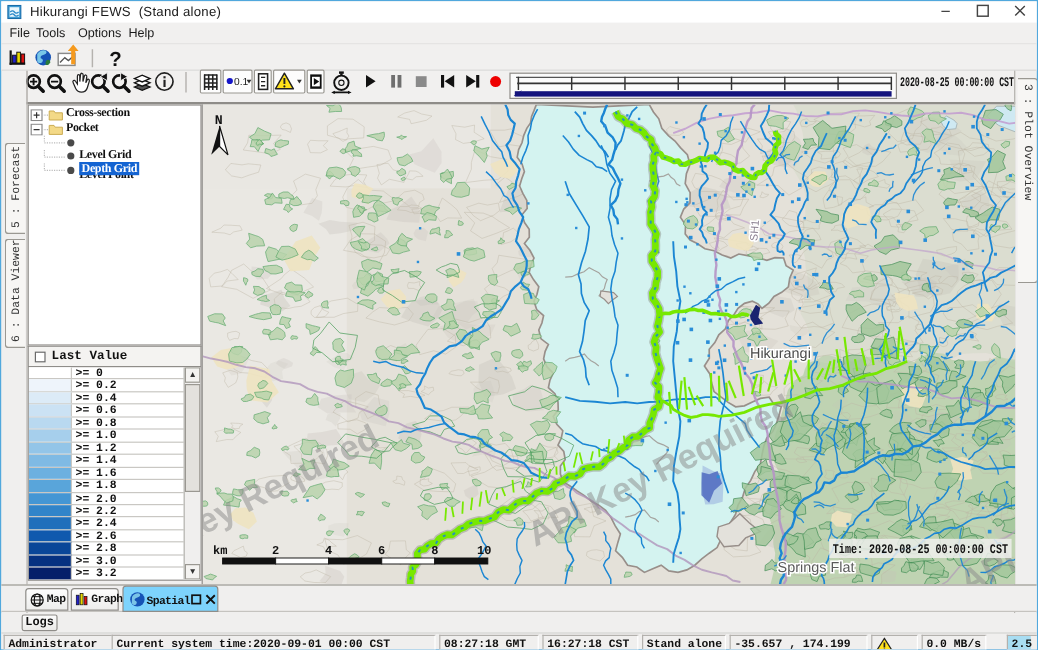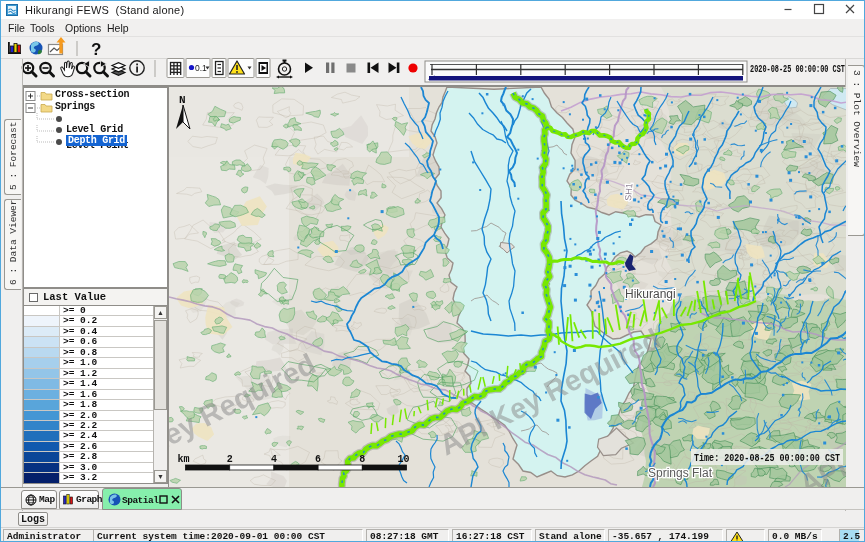--- a/index.html
+++ b/index.html
@@ -10,36 +10,36 @@
 .menubar span{position:absolute;top:2.5px;font-size:10.5px;color:#1a1a1a}
 .toolbar1{left:0;top:36px;width:863px;height:22px;background:#f1f0ef;border-bottom:1px solid #d9d8d6}
 .ltabs{left:1px;top:58px;width:20px;height:468px;background:#f0efee}
 .vtab{position:absolute;left:2px;width:17px;background:#f7f6f4;border:1px solid #9a9892;border-radius:3px 0 0 3px;border-right:none}
 .vtab span{position:absolute;left:2.5px;bottom:4px;font-family:"Liberation Mono", monospace;font-size:9.5px;color:#333;white-space:nowrap;transform-origin:0 100%;transform:rotate(-90deg) translateY(100%)}
 .rtab{position:absolute;left:847px;top:64px;width:17px;height:171px;background:#f7f6f4;border:1px solid #9a9892;border-radius:0 3px 3px 0;border-left:none}
 .rtab span{position:absolute;left:13.5px;top:4px;font-family:"Liberation Mono", monospace;font-size:9.5px;color:#333;white-space:nowrap;transform-origin:0 0;transform:rotate(90deg)}
 .mainbar{left:21px;top:58px;width:824px;height:26px;background:#f1f0ef;border-left:1px solid #b9b7b3;border-right:1px solid #b9b7b3}
 .split{left:21px;top:84px;width:824px;height:2px;background:#8e8c88}
 .treepanel{left:22px;top:86px;width:145px;height:201px;background:#fff;border:1px solid #8f8d89;overflow:hidden}
-.trow{position:relative;height:11.6px;font-family:Liberation Mono, monospace;font-size:10px;font-weight:bold;color:#111;white-space:nowrap;letter-spacing:-0.3px}
+.trow{position:relative;height:11.6px;font-family:Liberation Serif, serif;font-size:10px;font-weight:bold;color:#111;white-space:nowrap;letter-spacing:-0.3px}
 .legendhdr{left:22px;top:287px;width:145px;height:17px;background:#f4f3f1;border:1px solid #8f8d89;border-bottom:none}
 .legendhdr .cb{position:absolute;left:5px;top:3.5px;width:9px;height:9px;background:#fff;border:1px solid #6a6a6a}
 .legendhdr .lt{position:absolute;left:19px;top:1.5px;font-family:"Liberation Mono", monospace;font-size:10.5px;font-weight:bold;color:#111}
 .legendbox{left:22px;top:304px;width:145px;height:179px;background:#fff;border:1px solid #8f8d89;overflow:hidden}
 .lrow{position:relative;height:10.46px;border-bottom:1px solid #c9c7c3}
 .lsw{position:absolute;left:0;top:0;width:36px;height:9.46px;border-right:1px solid #c9c7c3}
 .llab{position:absolute;left:39px;top:-1px;font-family:"Liberation Mono", monospace;font-size:9.5px;font-weight:bold;color:#111}
 .lsb{position:absolute;right:0;top:0;width:14px;height:177px;background:#f0efee;border-left:1px solid #b5b3af}
 .lsb .up,.lsb .dn{position:absolute;left:0;width:13px;height:13px;background:#f4f3f1;border:1px solid #9a9892;font-size:7px;text-align:center;line-height:12px;color:#333}
 .lsb .up{top:0}.lsb .dn{bottom:0}
 .lsb .thumb{position:absolute;left:0;top:14px;width:13px;height:90px;background:#e3e1dd;border:1px solid #9a9892}
 .mapwrap{left:167px;top:86px;width:678px;height:400px;overflow:hidden;border-left:1px solid #8f8d89}
 .btabs{left:0;top:486px;width:863px;height:23px;background:#f0efee;border-top:1px solid #9a9892;border-bottom:1px solid #c5c3bf}
 .btab{position:absolute;top:2px;height:19px;background:linear-gradient(#fdfdfd,#ededec);border:1px solid #8f8d89;border-radius:3px 3px 0 0;font-family:"Liberation Mono", monospace;font-size:9.5px;font-weight:bold;color:#111;letter-spacing:-0.5px}
-.btab.sel{top:0px;height:22px;background:#86efac}
+.btab.sel{top:0px;height:22px;background:#7dd3fc}
 .logsrow{left:0;top:510px;width:863px;height:16px;background:#f0efee}
 .logsbtn{position:absolute;left:17px;top:1px;width:30px;height:14px;background:linear-gradient(#fcfcfc,#ebeae8);border:1px solid #8f8d89;border-radius:2px;font-family:Liberation Mono, monospace;font-size:10px;font-weight:bold;color:#111;text-align:center;line-height:13px}
 .statusbar{left:0;top:526px;width:863px;height:15px;background:#f0efee;border-top:1px solid #d5d4d2}
 .scell{position:absolute;top:1px;height:13px;background:#f0efee;border:1px solid #b3b1ad;border-right-color:#fff;border-bottom-color:#fff;overflow:hidden;white-space:nowrap;line-height:11px}
 .sctext{font-family:"Liberation Mono", monospace;font-size:9.5px;font-weight:bold;color:#111;padding-left:3px;padding-top:1.5px;line-height:10px;display:block}
 .memfill{position:absolute;left:0;top:0;width:19px;height:12px;background:#a8ddf2}
 </style></head><body>
 <div class="abs titlebar">
  <svg class="abs" style="left:5px;top:3px" width="12" height="12">
       <rect x="0.5" y="0.5" width="11" height="11" fill="#3d9ad1" stroke="#1a6ca8" stroke-width="1"></rect>
@@ -191,21 +191,21 @@
     </div>
     <div class="trow" style="top:2px">
       <svg width="160" height="10" style="position:absolute;left:0;top:1px">
         <rect x="2" y="0.5" width="9" height="9" fill="#fff" stroke="#8a8a8a"></rect>
         <line x1="4" y1="5" x2="9" y2="5" stroke="#333" stroke-width="1"></line>
         <line x1="11" y1="5" x2="16" y2="5" stroke="#bbb" stroke-width="1" stroke-dasharray="1 1"></line>
       </svg>
       <svg width="13" height="11" style="position:absolute;left:16px;top:0">
         <path d="M1,2.5 l4,0 1,1.5 6,0 0,6 -11,0 z" fill="#f3d987" stroke="#c9a94e" stroke-width="0.8"></path>
       </svg>
-      <span style="position:absolute;left:31px;top:-1px">Springs</span>
+      <span style="position:absolute;left:31px;top:-1px">Pocket</span>
     </div>
     <div class="trow" style="top:2px">
       <svg width="40" height="12" style="position:absolute;left:0;top:0">
         <line x1="13" y1="0" x2="13" y2="6" stroke="#bbb" stroke-width="1" stroke-dasharray="1 1"></line>
         <line x1="13" y1="6" x2="30" y2="6" stroke="#bbb" stroke-width="1" stroke-dasharray="1 1"></line>
       </svg>
       <span style="position:absolute;left:32px;top:2.5px;width:6px;height:6px;border-radius:50%;background:#4a4a4a"></span>
       <span style="position:absolute;left:42px;top:-1px;margin-top:28px;">Level Point</span>
     </div>
     <div class="trow" style="top:2px">

